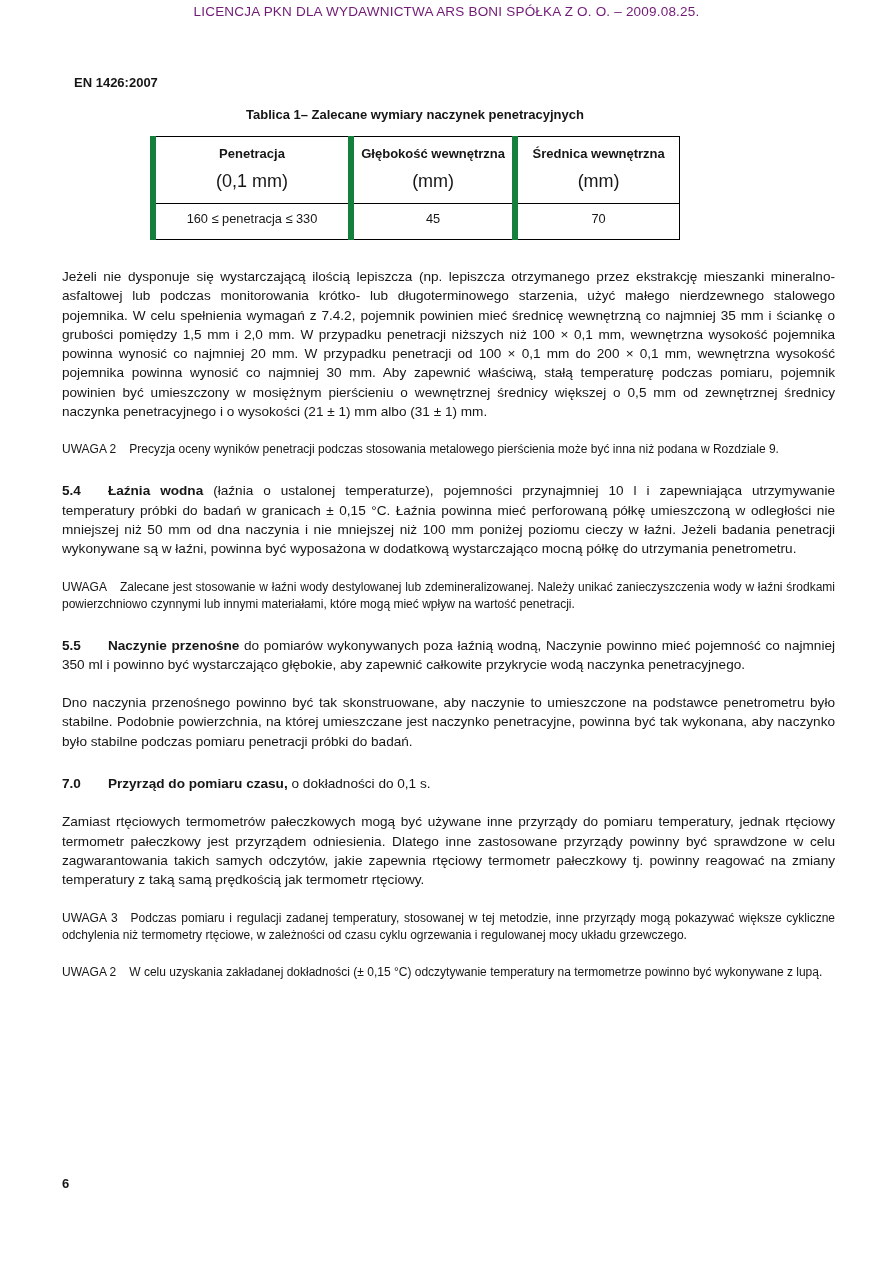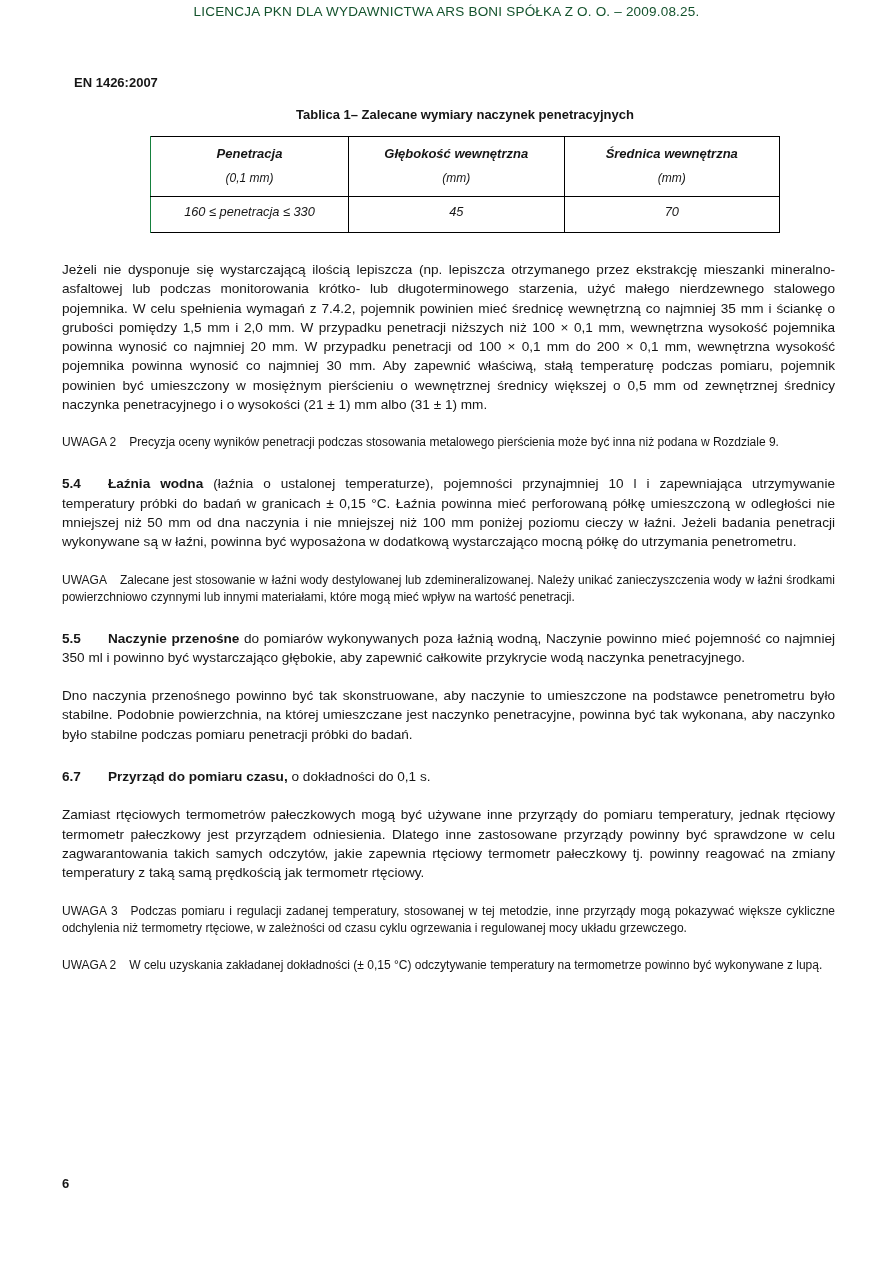--- a/index.html
+++ b/index.html
@@ -9,60 +9,59 @@
     height: 1263px;
     margin: 0 auto;
     background: #ffffff;
     font-family: "Liberation Sans", sans-serif;
     color: #161616;
     overflow: hidden;
   }
   .license {
     padding-top: 4px;
     text-align: center;
-    color: #14532d;
+    color: #701a75;
     font-size: 13.5px;
     letter-spacing: 0.2px;
   }
   .content { padding: 0 58px 0 62px; }
   .doc-number {
     margin-top: 56px;
     font-weight: bold;
     font-size: 13px;
     padding-left: 12px;
   }
   .table-block {
-    width: 630px;
+    width: 530px;
     margin: 17px 0 0 88px;
   }
   .table-caption {
     text-align: center;
     font-weight: bold;
     font-size: 13px;
     margin-bottom: 14px;
   }
   table.spec {
     width: 100%;
     border-collapse: collapse;
     border: 1px solid #000;
     font-size: 12.8px;
     table-layout: fixed;
   }
   table.spec col.c1 { width: 198px; }
   table.spec th, table.spec td {
-    border-left: 1px solid #15803d;
+    border-left: 6px solid #15803d;
     border-right: 1px solid #000;
     text-align: center;
     font-weight: normal;
     padding: 0 4px;
-    font-style: italic;
   }
   table.spec thead th { border-bottom: 1px solid #000; padding: 9px 4px 11px; }
   .th-title { font-weight: bold; font-size: 13px; }
-  .th-unit { margin-top: 10px; font-size: 12px; }
+  .th-unit { margin-top: 10px; font-size: 18px; }
   table.spec tbody tr.r1 td { padding-top: 13px; padding-bottom: 7px; }
   table.spec tbody tr.r2 td { padding-top: 7px; padding-bottom: 13px; margin-top: 8px; }
   .para {
     font-size: 13.6px;
     line-height: 19.3px;
     text-align: justify;
     margin: 19px 0 0 0;
   }
   .para.first-after-table { margin-top: 27px; }
   .note {
@@ -134,21 +133,21 @@
 
     <p class="para sec"><span class="sec-num">5.4</span><span class="sec-title">Łaźnia wodna</span><span> (łaźnia o ustalonej temperaturze), pojemności przynajmniej 10 l i zapewniająca utrzymywanie temperatury próbki do badań w granicach ± 0,15 °C. Łaźnia powinna mieć perforowaną półkę umieszczoną w odległości nie mniejszej niż 50 mm od dna naczynia i nie mniejszej niż 100 mm poniżej poziomu cieczy w łaźni. Jeżeli badania penetracji wykonywane są w łaźni, powinna być wyposażona w dodatkową wystarczająco mocną półkę do utrzymania penetrometru.</span></p>
 
     <p class="note"><span class="note-label">UWAGA</span><span>Zalecane jest stosowanie w łaźni wody destylowanej lub zdemineralizowanej. Należy unikać zanieczyszczenia wody w łaźni środkami powierzchniowo czynnymi lub innymi materiałami, które mogą mieć wpływ na wartość penetracji.</span></p>
 
     <p class="para sec"><span class="sec-num">5.5</span><span class="sec-title">Naczynie przenośne</span><span> do pomiarów wykonywanych poza łaźnią wodną, Naczynie powinno mieć pojemność co najmniej 350 ml i powinno być wystarczająco głębokie, aby zapewnić całkowite przykrycie wodą naczynka penetracyjnego.</span></p>
 
     <p class="para">Dno naczynia przenośnego powinno być tak skonstruowane, aby naczynie to umieszczone na podstawce penetrometru było stabilne. Podobnie powierzchnia, na której umieszczane jest naczynko penetracyjne, powinna być tak wykonana, aby naczynko było stabilne podczas pomiaru penetracji próbki do badań.</p>
 
 
-    <p class="para sec"><span class="sec-num">6.7</span><span class="sec-title">Przyrząd do pomiaru czasu,</span><span> o dokładności do 0,1 s.</span></p>
+    <p class="para sec"><span class="sec-num">7.0</span><span class="sec-title">Przyrząd do pomiaru czasu,</span><span> o dokładności do 0,1 s.</span></p>
 
 
     <p class="para">Zamiast rtęciowych termometrów pałeczkowych mogą być używane inne przyrządy do pomiaru temperatury, jednak rtęciowy termometr pałeczkowy jest przyrządem odniesienia. Dlatego inne zastosowane przyrządy powinny być sprawdzone w celu zagwarantowania takich samych odczytów, jakie zapewnia rtęciowy termometr pałeczkowy tj. powinny reagować na zmiany temperatury z taką samą prędkością jak termometr rtęciowy.</p>
 
     <p class="note"><span class="note-label">UWAGA 3</span><span>Podczas pomiaru i regulacji zadanej temperatury, stosowanej w tej metodzie, inne przyrządy mogą pokazywać większe cykliczne odchylenia niż termometry rtęciowe, w zależności od czasu cyklu ogrzewania i regulowanej mocy układu grzewczego.</span></p>
 
     <p class="note"><span class="note-label">UWAGA 2</span><span>W celu uzyskania zakładanej dokładności (± 0,15 °C) odczytywanie temperatury na termometrze powinno być wykonywane z lupą.</span></p>
 
   </div>
 

